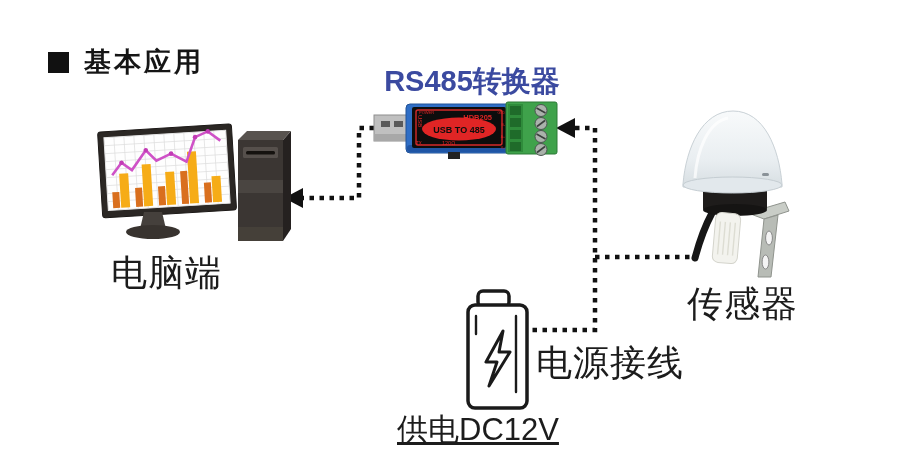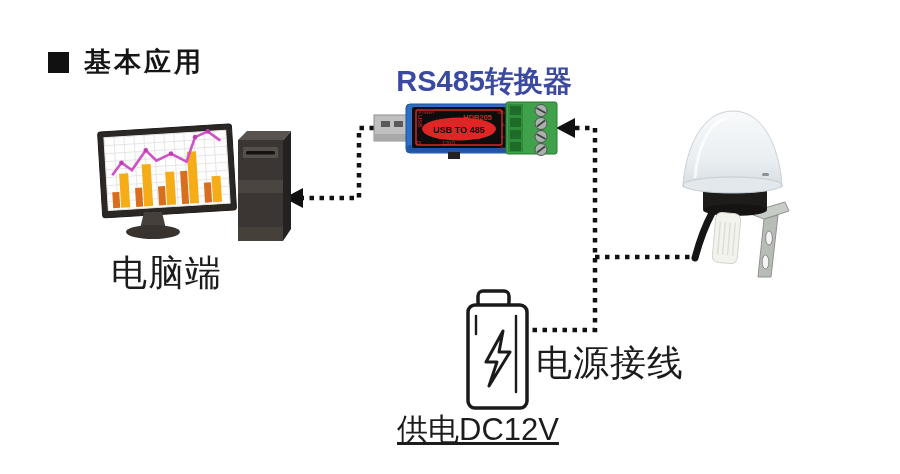--- a/index.html
+++ b/index.html
@@ -5,21 +5,21 @@
   html,body{margin:0;padding:0;background:#ffffff;}
   #canvas{
     position:relative;width:900px;height:474px;background:#ffffff;
     overflow:hidden;font-family:"Liberation Sans","DejaVu Sans",sans-serif;
   }
   .abs{position:absolute;}
   .label{color:#1c1c1c;font-size:36px;letter-spacing:1px;white-space:nowrap;}
   #title-row{left:48px;top:44px;display:flex;align-items:center;gap:15px;}
   #title-bullet{width:21px;height:21px;background:#111111;}
   #title-text{font-size:27px;font-weight:700;color:#151515;letter-spacing:3px;}
-  #converter-label{left:372px;top:62px;width:200px;text-align:right;
+  #converter-label{left:372px;top:62px;width:200px;text-align:center;
     color:#3b4aa0;font-size:29px;font-weight:600;letter-spacing:0;}
   #computer-label{left:111px;top:249px;}
   #sensor-label{left:687px;top:280px;}
   #power-wiring-label{left:536px;top:339px;text-align:center;}
   #power-supply-label{left:397px;top:409px;font-size:31px;letter-spacing:0;text-decoration:underline;}
   svg{display:block;}
   svg text{font-family:"Liberation Sans","DejaVu Sans",sans-serif;}
 </style>
 </head>
 <body>
@@ -187,17 +187,18 @@
 
   <div id="title-row" class="abs">
     <div id="title-bullet"></div>
     <div id="title-text">基本应用</div>
   </div>
 
   <div id="converter-label" class="abs label">RS485转换器</div>
 
   <div id="computer-label" class="abs label">电脑端</div>
 
+  <div id="sensor-label" class="abs label">传感器</div>
 
   <div id="power-wiring-label" class="abs label">电源接线</div>
 
   <div id="power-supply-label" class="abs label">供电DC12V</div>
 </div>
 
 </body></html>

